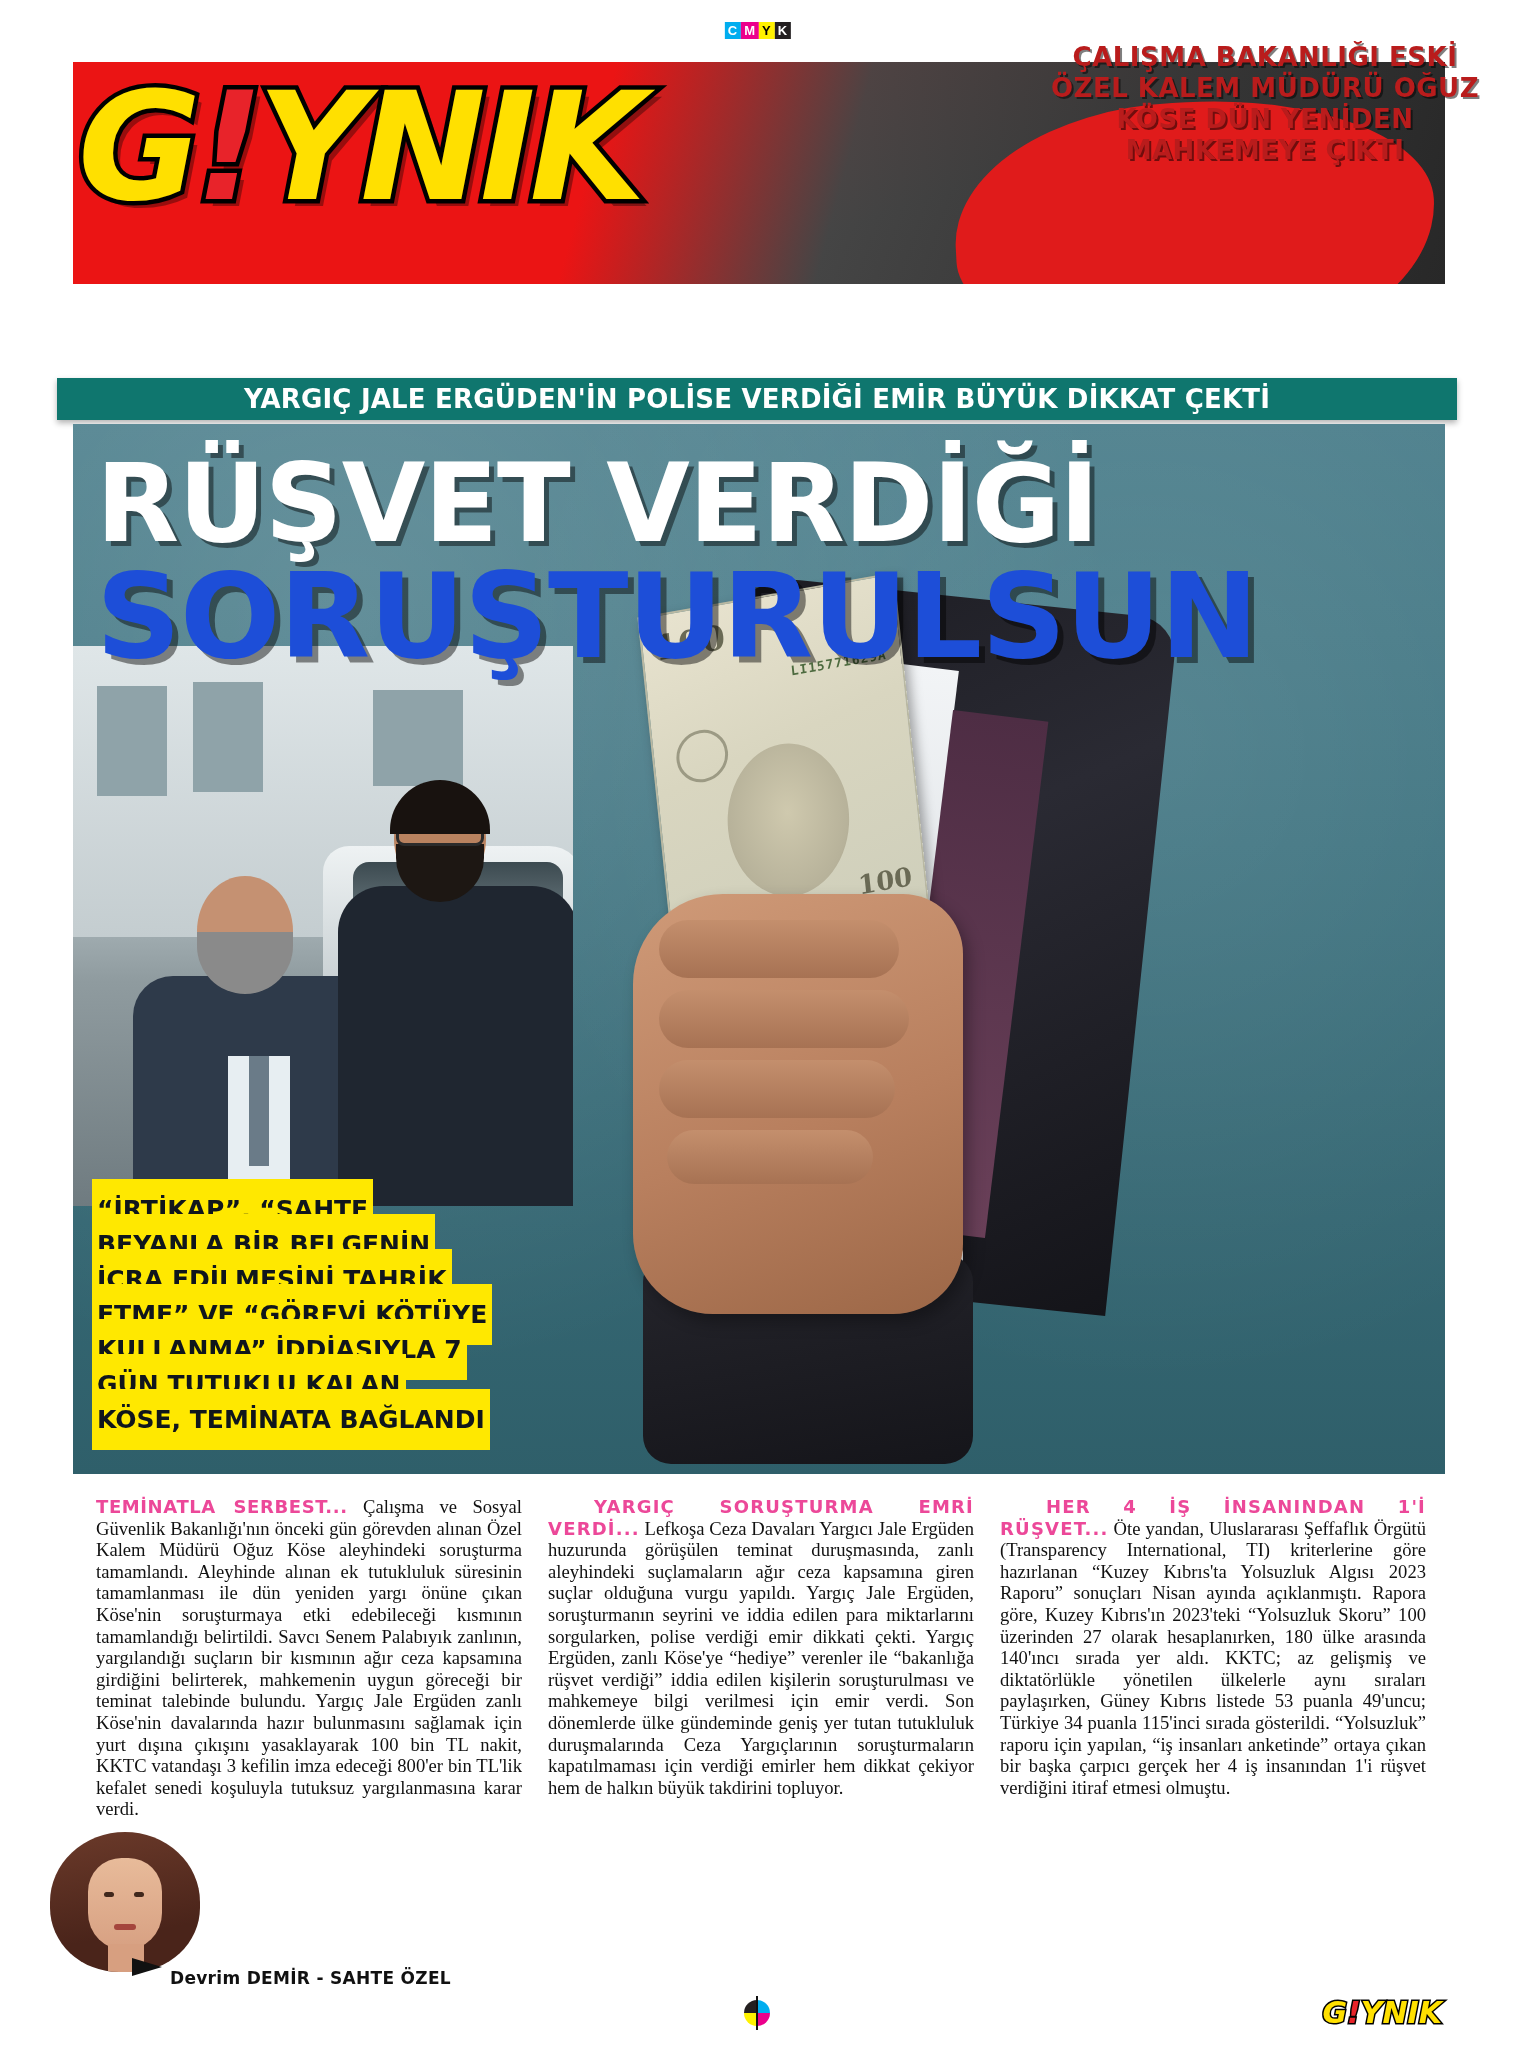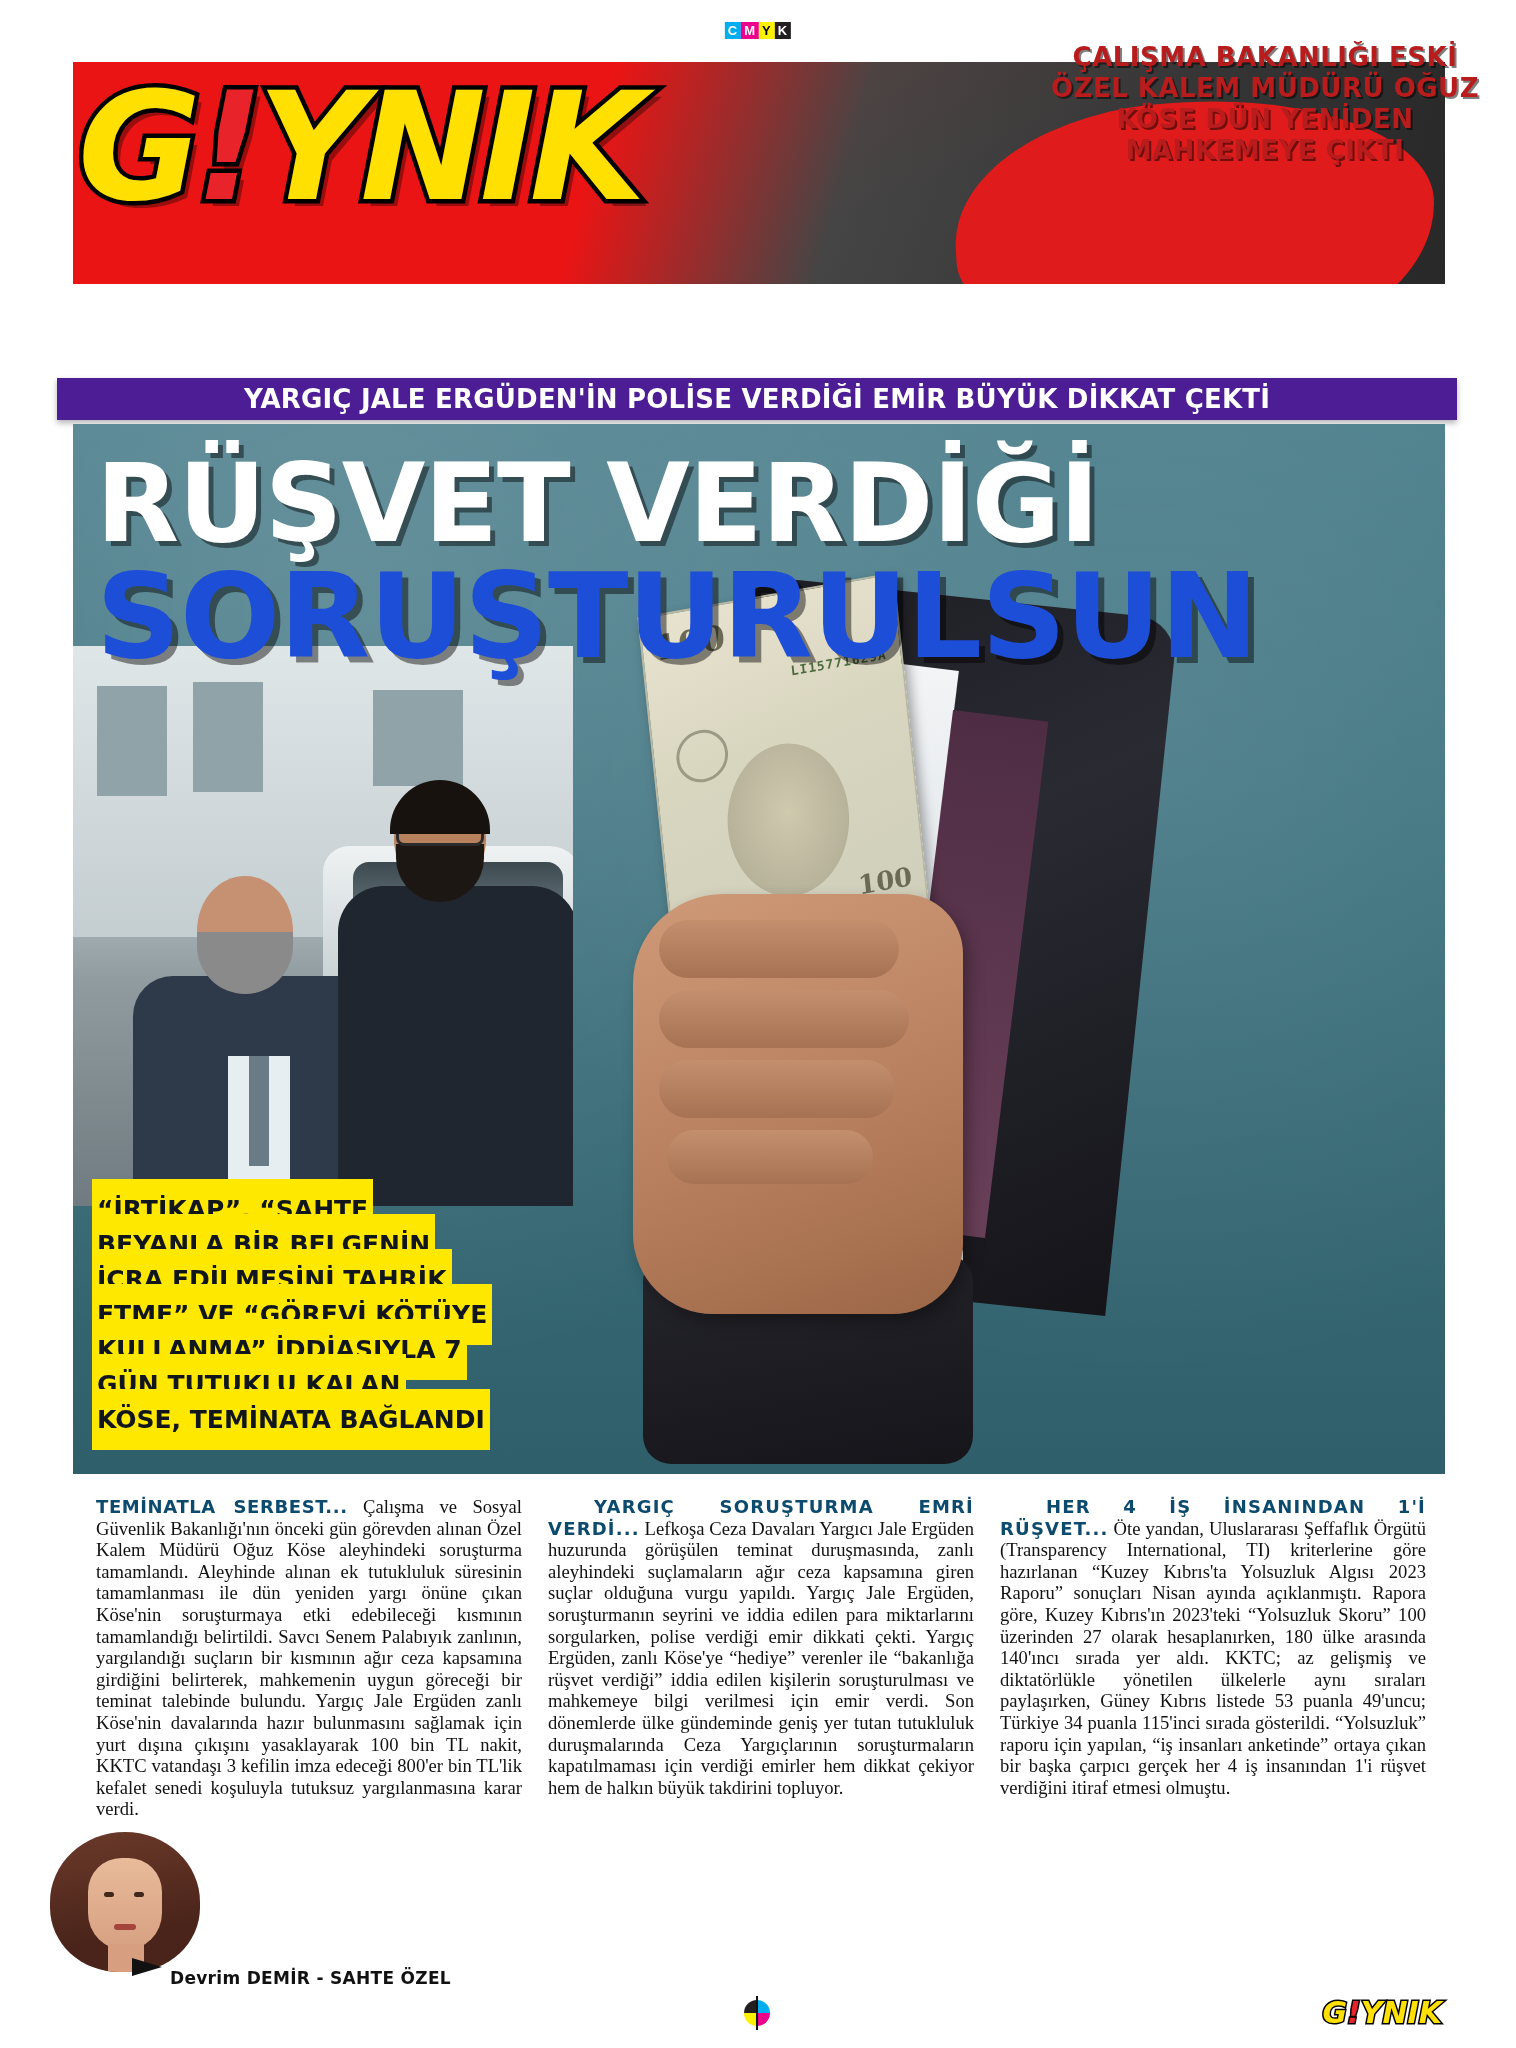--- a/index.html
+++ b/index.html
@@ -85,21 +85,21 @@
   }
   .infostrip .site { position:absolute; left: 28px; }
   .infostrip .date { position:absolute; left: 290px; }
   .infostrip .issue { position:absolute; left: 560px; }
   .infostrip .year { position:absolute; left: 720px; }
   .infostrip .kind { position:absolute; left: 850px; }
 
   
   .banner {
     position: absolute; left: 57px; top: 378px; width: 1400px; height: 42px;
-    background: #4c1d95;
+    background: #0f766e;
     color: #fff; font-family: "DejaVu Sans", sans-serif;
     font-weight: 900; font-size: 26px; letter-spacing: .2px;
     display: flex; align-items: center; justify-content: center;
     box-shadow: 0 3px 6px rgba(0,0,0,.3);
   }
 
   
   .mainart {
     position: absolute; left: 73px; top: 424px; width: 1372px; height: 1050px;
     background: linear-gradient(180deg,#4c7f8c 0%, #3e7380 40%, #2f5f6a 100%);
@@ -249,21 +249,21 @@
   }
   .col {
     width: 426px;
     font-family: "Liberation Serif", serif;
     font-size: 18.6px; line-height: 21.6px;
     color: #111; text-align: justify;
     hyphens: auto;
   }
   .col .lead {
     font-family: "DejaVu Sans", sans-serif; font-weight: 900;
-    color: #0c4a6e; letter-spacing: .6px; font-size: 18px;
+    color: #ec4899; letter-spacing: .6px; font-size: 18px;
   }
   .col2 .lead, .col3 .lead { letter-spacing: 1.2px; margin-left: 46px; }
 
   
   .author {
     position: absolute; left: 50px; bottom: 76px; width: 160px; height: 140px; z-index: 25;
   }
   .author .circle {
     position:absolute; left: 0; bottom: 0; width: 150px; height: 140px;
     border-radius: 50% 50% 46% 46%;

